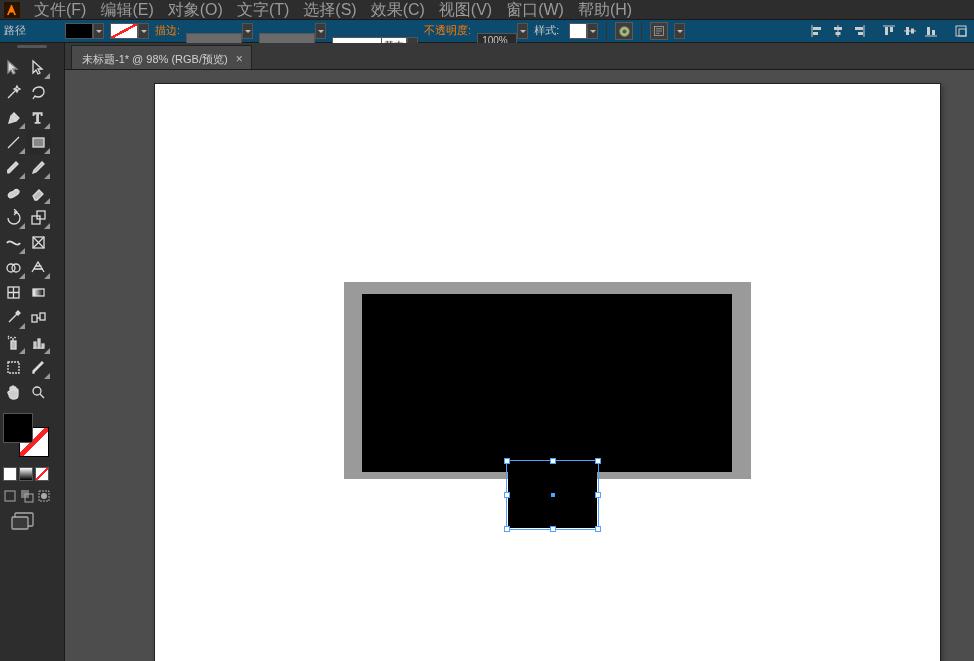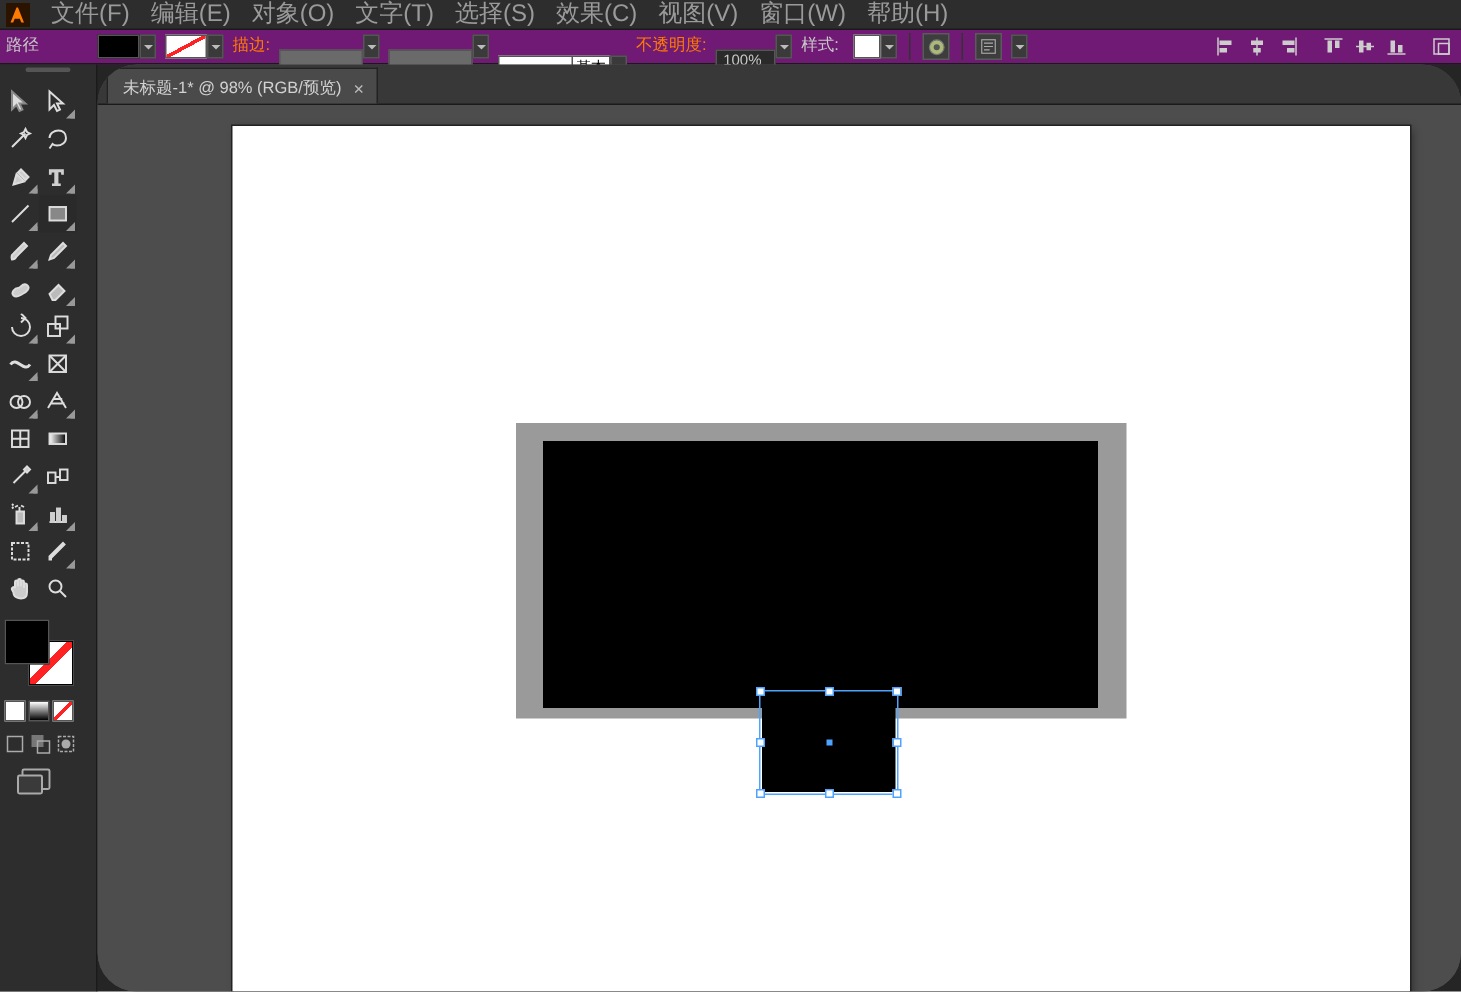--- a/index.html
+++ b/index.html
@@ -46,21 +46,21 @@
   .menubar .menu-item {
     padding: 2px 6px;
     color: var(--fg-dim);
     white-space: nowrap;
     font-size: 16px;
   }
 
   
   .props-row {
     height: 23px;
-    background: #701a75;
+    background: #0c4a6e;
     border-bottom: 1px solid var(--border);
     display:flex; align-items:center;
     padding-left: 4px; gap: 6px;
     font-size: 11px;
   }
   .props-label { color: var(--fg-text); padding-right: 4px; }
   .prop-label-accent { color: var(--accent); }
   .swatch {
     width: 28px; height: 16px;
     border: 1px solid var(--border-light);
@@ -181,21 +181,20 @@
     margin-top:8px; padding-left:10px;
   }
   .dock-art svg{width:28px;height:22px;stroke:#aaa;fill:none;stroke-width:1.3;}
 
   
   .work {
     flex:1;
     background:#4e4e4e;
     position:relative;
     overflow:hidden;
-    border-radius:26px;
   }
   .tabstrip {
     height:27px;
     background:#383838;
     border-bottom:1px solid #1a1a1a;
     display:flex;align-items:flex-end;padding-left:6px;
   }
   .doc-tab {
     height:24px;
     background:#4a4a4a;

